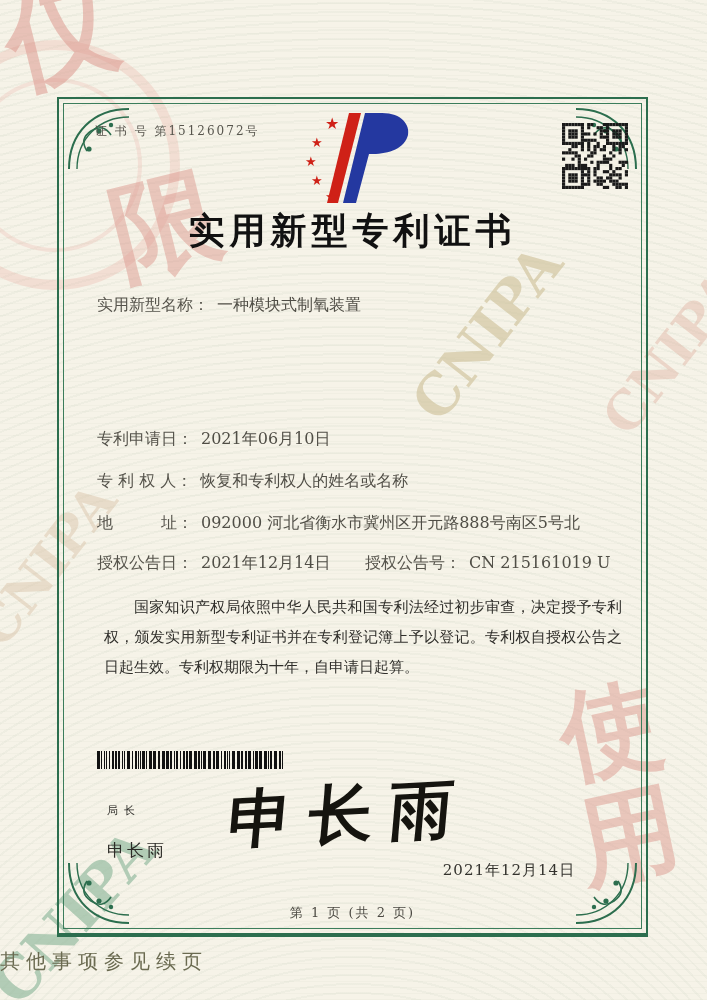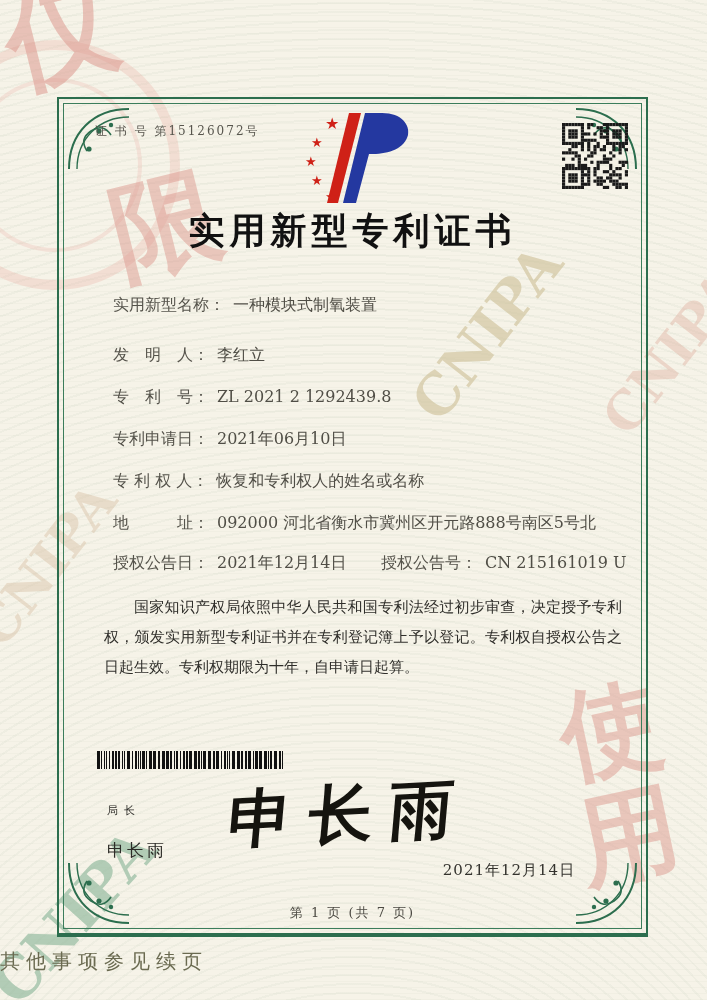--- a/index.html
+++ b/index.html
@@ -33,21 +33,21 @@
   .c-tr{right:6px;top:6px;transform:scaleX(-1);}
   .c-bl{left:6px;bottom:6px;transform:scaleY(-1);}
   .c-br{right:6px;bottom:6px;transform:scale(-1,-1);}
   .cert-no{position:absolute;left:36px;top:24px;font-size:12px;letter-spacing:2px;color:#57554d;z-index:4;}
   .logo{position:absolute;left:238px;top:8px;width:120px;height:100px;z-index:4;}
   .qr{position:absolute;right:18px;top:24px;width:66px;height:66px;z-index:4;}
   .title{
     position:absolute;left:0;top:108px;width:100%;margin:0;text-align:center;
     font-size:36px;font-weight:bold;letter-spacing:5px;color:#111;z-index:4;
   }
-  .field-row{position:absolute;left:54px;font-size:16px;color:#55534b;white-space:nowrap;z-index:4;}
+  .field-row{position:absolute;left:38px;font-size:16px;color:#55534b;white-space:nowrap;z-index:4;}
   .f-label{display:inline-block;}
   .f-value{margin-left:8px;color:#504e46;}
   .grant-no{position:absolute;left:268px;top:0;white-space:nowrap;}
   .para{
     position:absolute;left:38px;width:518px;margin:7px;font-size:15px;line-height:30px;
     text-indent:2em;color:#2f2e2a;text-align:justify;z-index:4;
   }
   .barcode{position:absolute;left:38px;top:652px;width:190px;height:18px;z-index:4;}
   .sig-title{position:absolute;left:48px;top:704px;font-size:11px;letter-spacing:6px;color:#2c2b27;z-index:4;}
   .sig-name{position:absolute;left:48px;top:740px;font-size:17px;letter-spacing:3px;color:#2c2b27;z-index:4;}
@@ -383,26 +383,20 @@
           <rect x="51" y="60" width="3" height="3" fill="#1a1a1a"></rect>
           <rect x="54" y="60" width="3" height="3" fill="#1a1a1a"></rect>
           <rect x="60" y="60" width="3" height="3" fill="#1a1a1a"></rect>
         </svg></div>
 
     <h1 class="title">实用新型专利证书</h1>
 
     <div class="field-row" style="top:196px">
       <span class="f-label">实用新型名称：</span><span class="f-value">一种模块式制氧装置</span>
     </div>
-    <div class="field-row" style="top:246px">
-      <span class="f-label">发　明　人：</span><span class="f-value">李红立</span>
-    </div>
-    <div class="field-row" style="top:288px">
-      <span class="f-label">专　利　号：</span><span class="f-value">ZL 2021 2 1292439.8</span>
-    </div>
     <div class="field-row" style="top:330px">
       <span class="f-label">专利申请日：</span><span class="f-value">2021年06月10日</span>
     </div>
     <div class="field-row" style="top:372px">
       <span class="f-label">专 利 权 人：</span><span class="f-value">恢复和专利权人的姓名或名称</span>
     </div>
     <div class="field-row" style="top:414px">
       <span class="f-label">地　　　址：</span><span class="f-value">092000 河北省衡水市冀州区开元路888号南区5号北</span>
     </div>
 
@@ -470,17 +464,17 @@
           <rect x="177" y="0" width="3" height="18" fill="#111"></rect>
           <rect x="182" y="0" width="2" height="18" fill="#111"></rect>
           <rect x="185" y="0" width="1" height="18" fill="#111"></rect>
         </svg></div>
 
     <div class="sig-title">局长</div>
     <div class="sig-name">申长雨</div>
     <div class="sig-script">申长雨</div>
 
     <div class="issue-date">2021年12月14日</div>
-    <div class="page-info">第 1 页 (共 7 页)</div>
+    <div class="page-info">第 1 页 (共 2 页)</div>
   </div>
 
   <div class="footer-note">其他事项参见续页</div>
 </div>
 
 </body></html>

